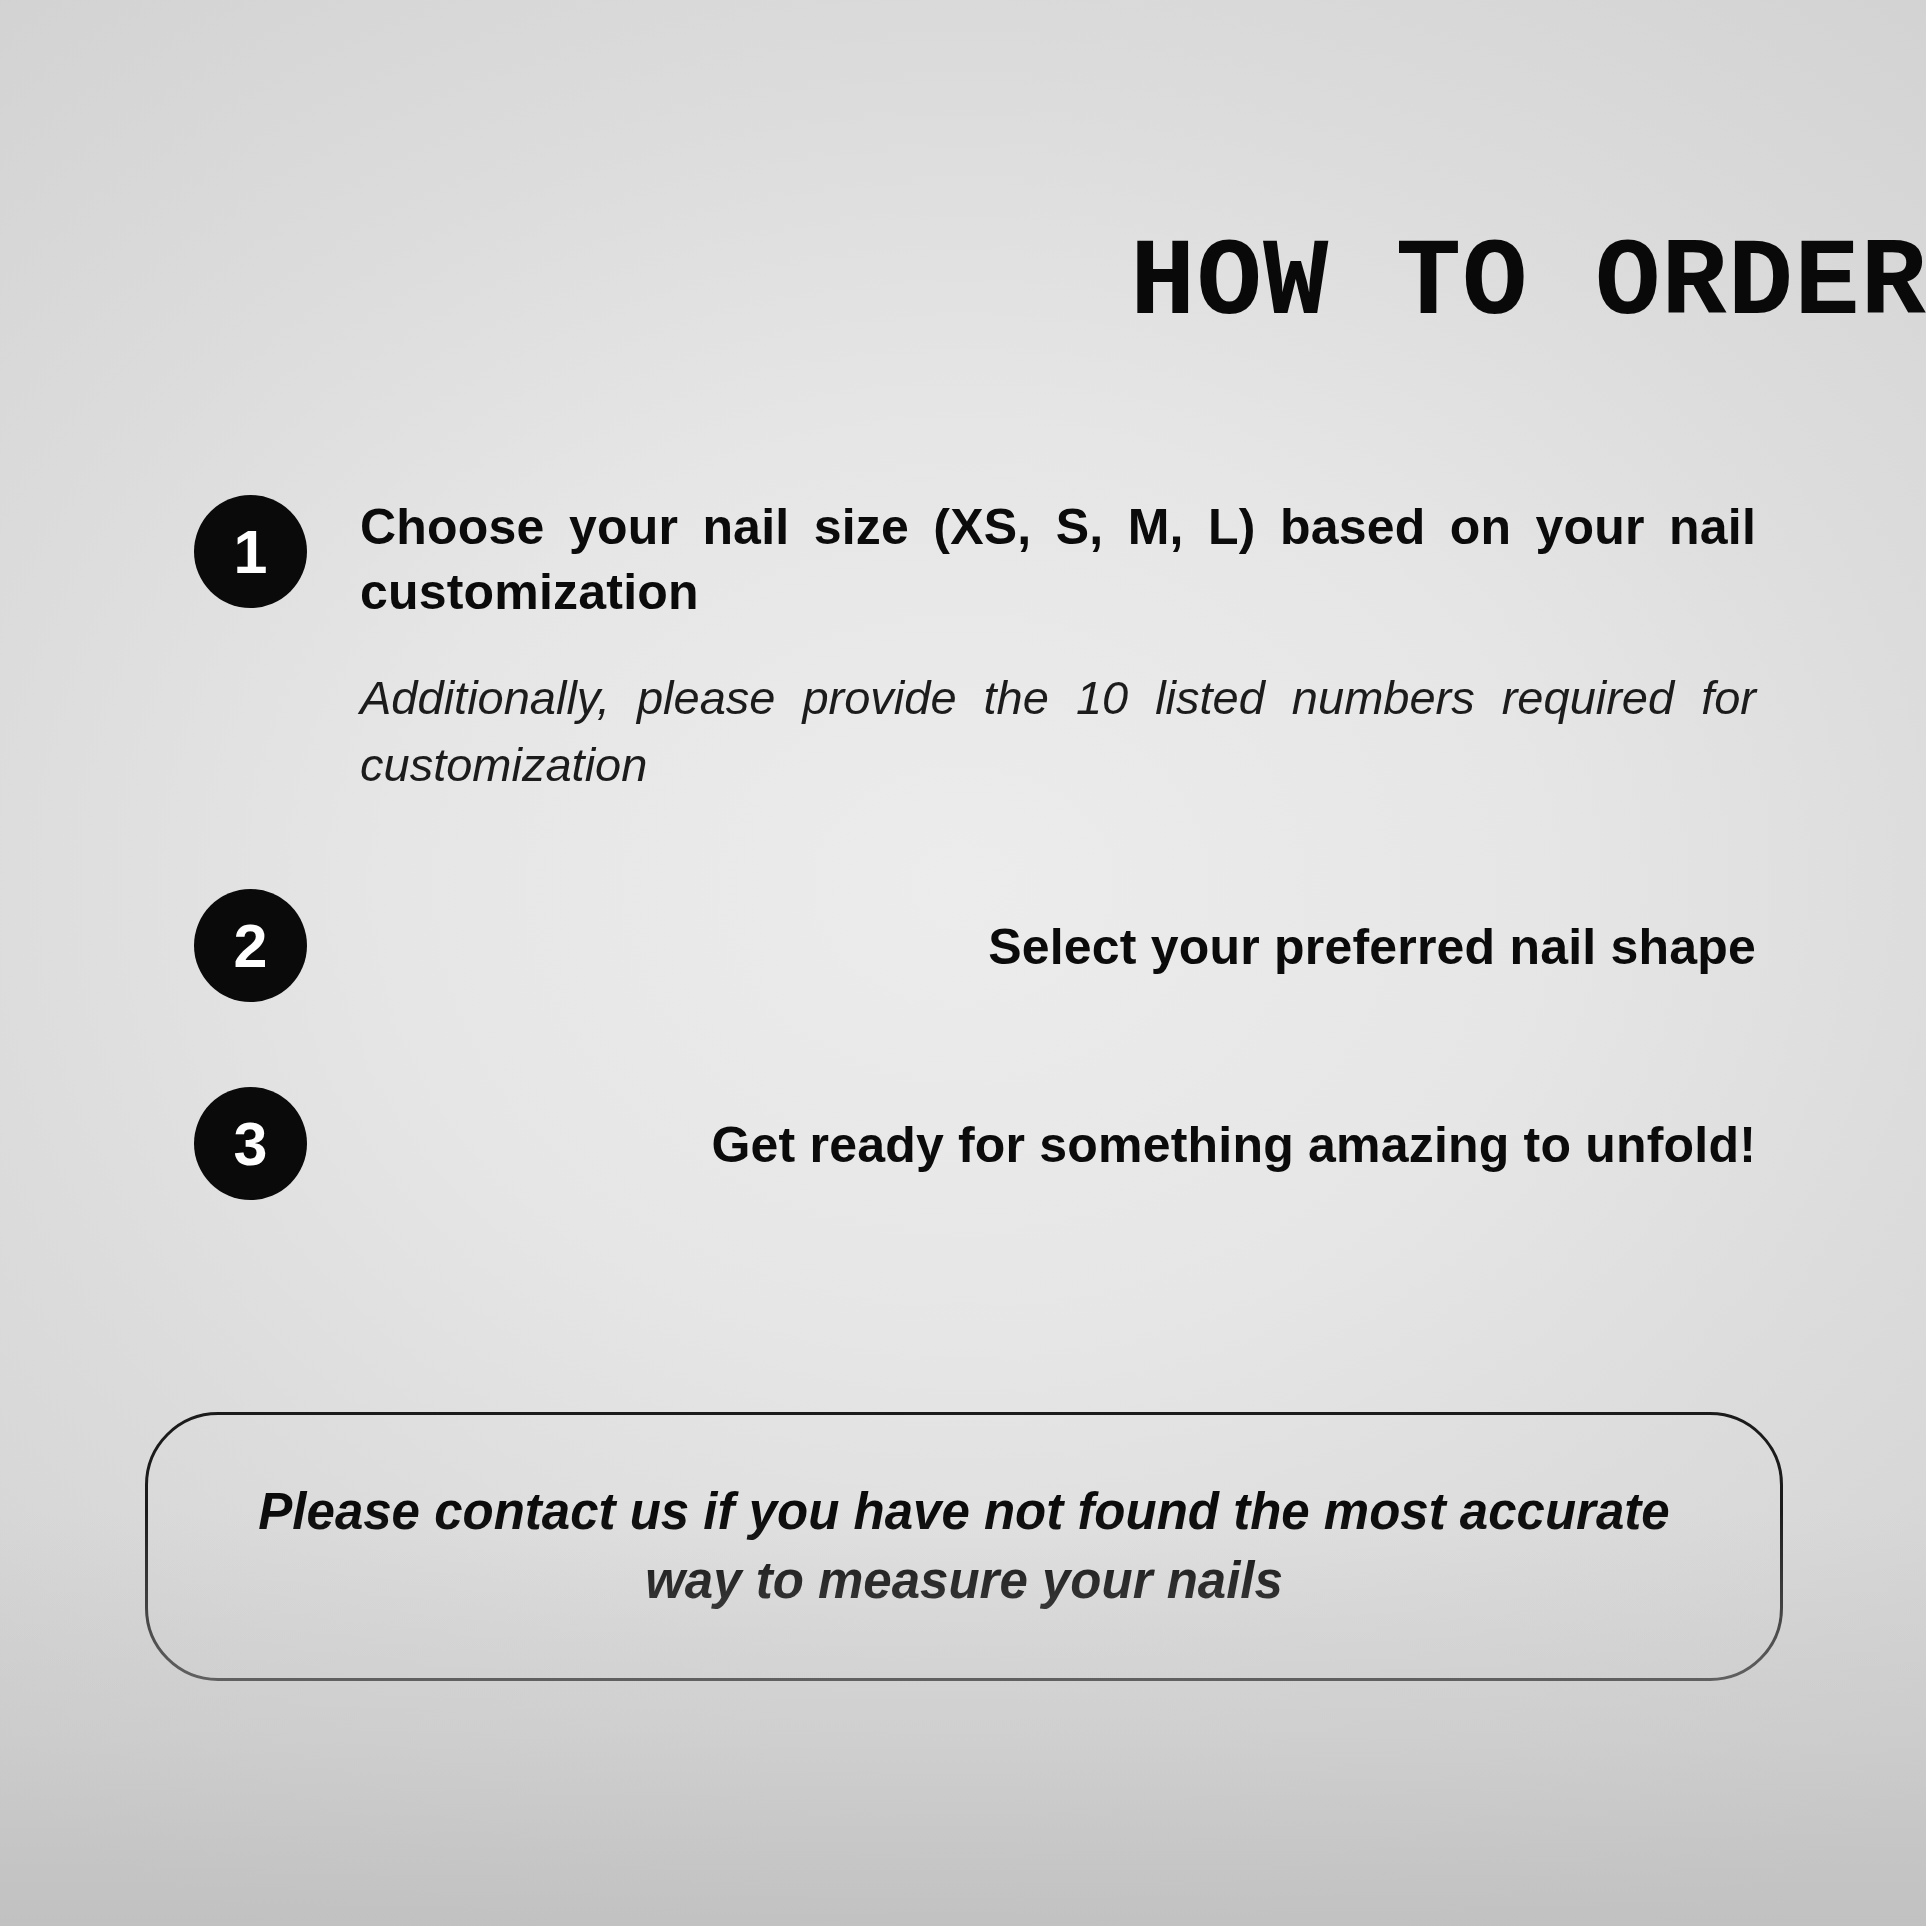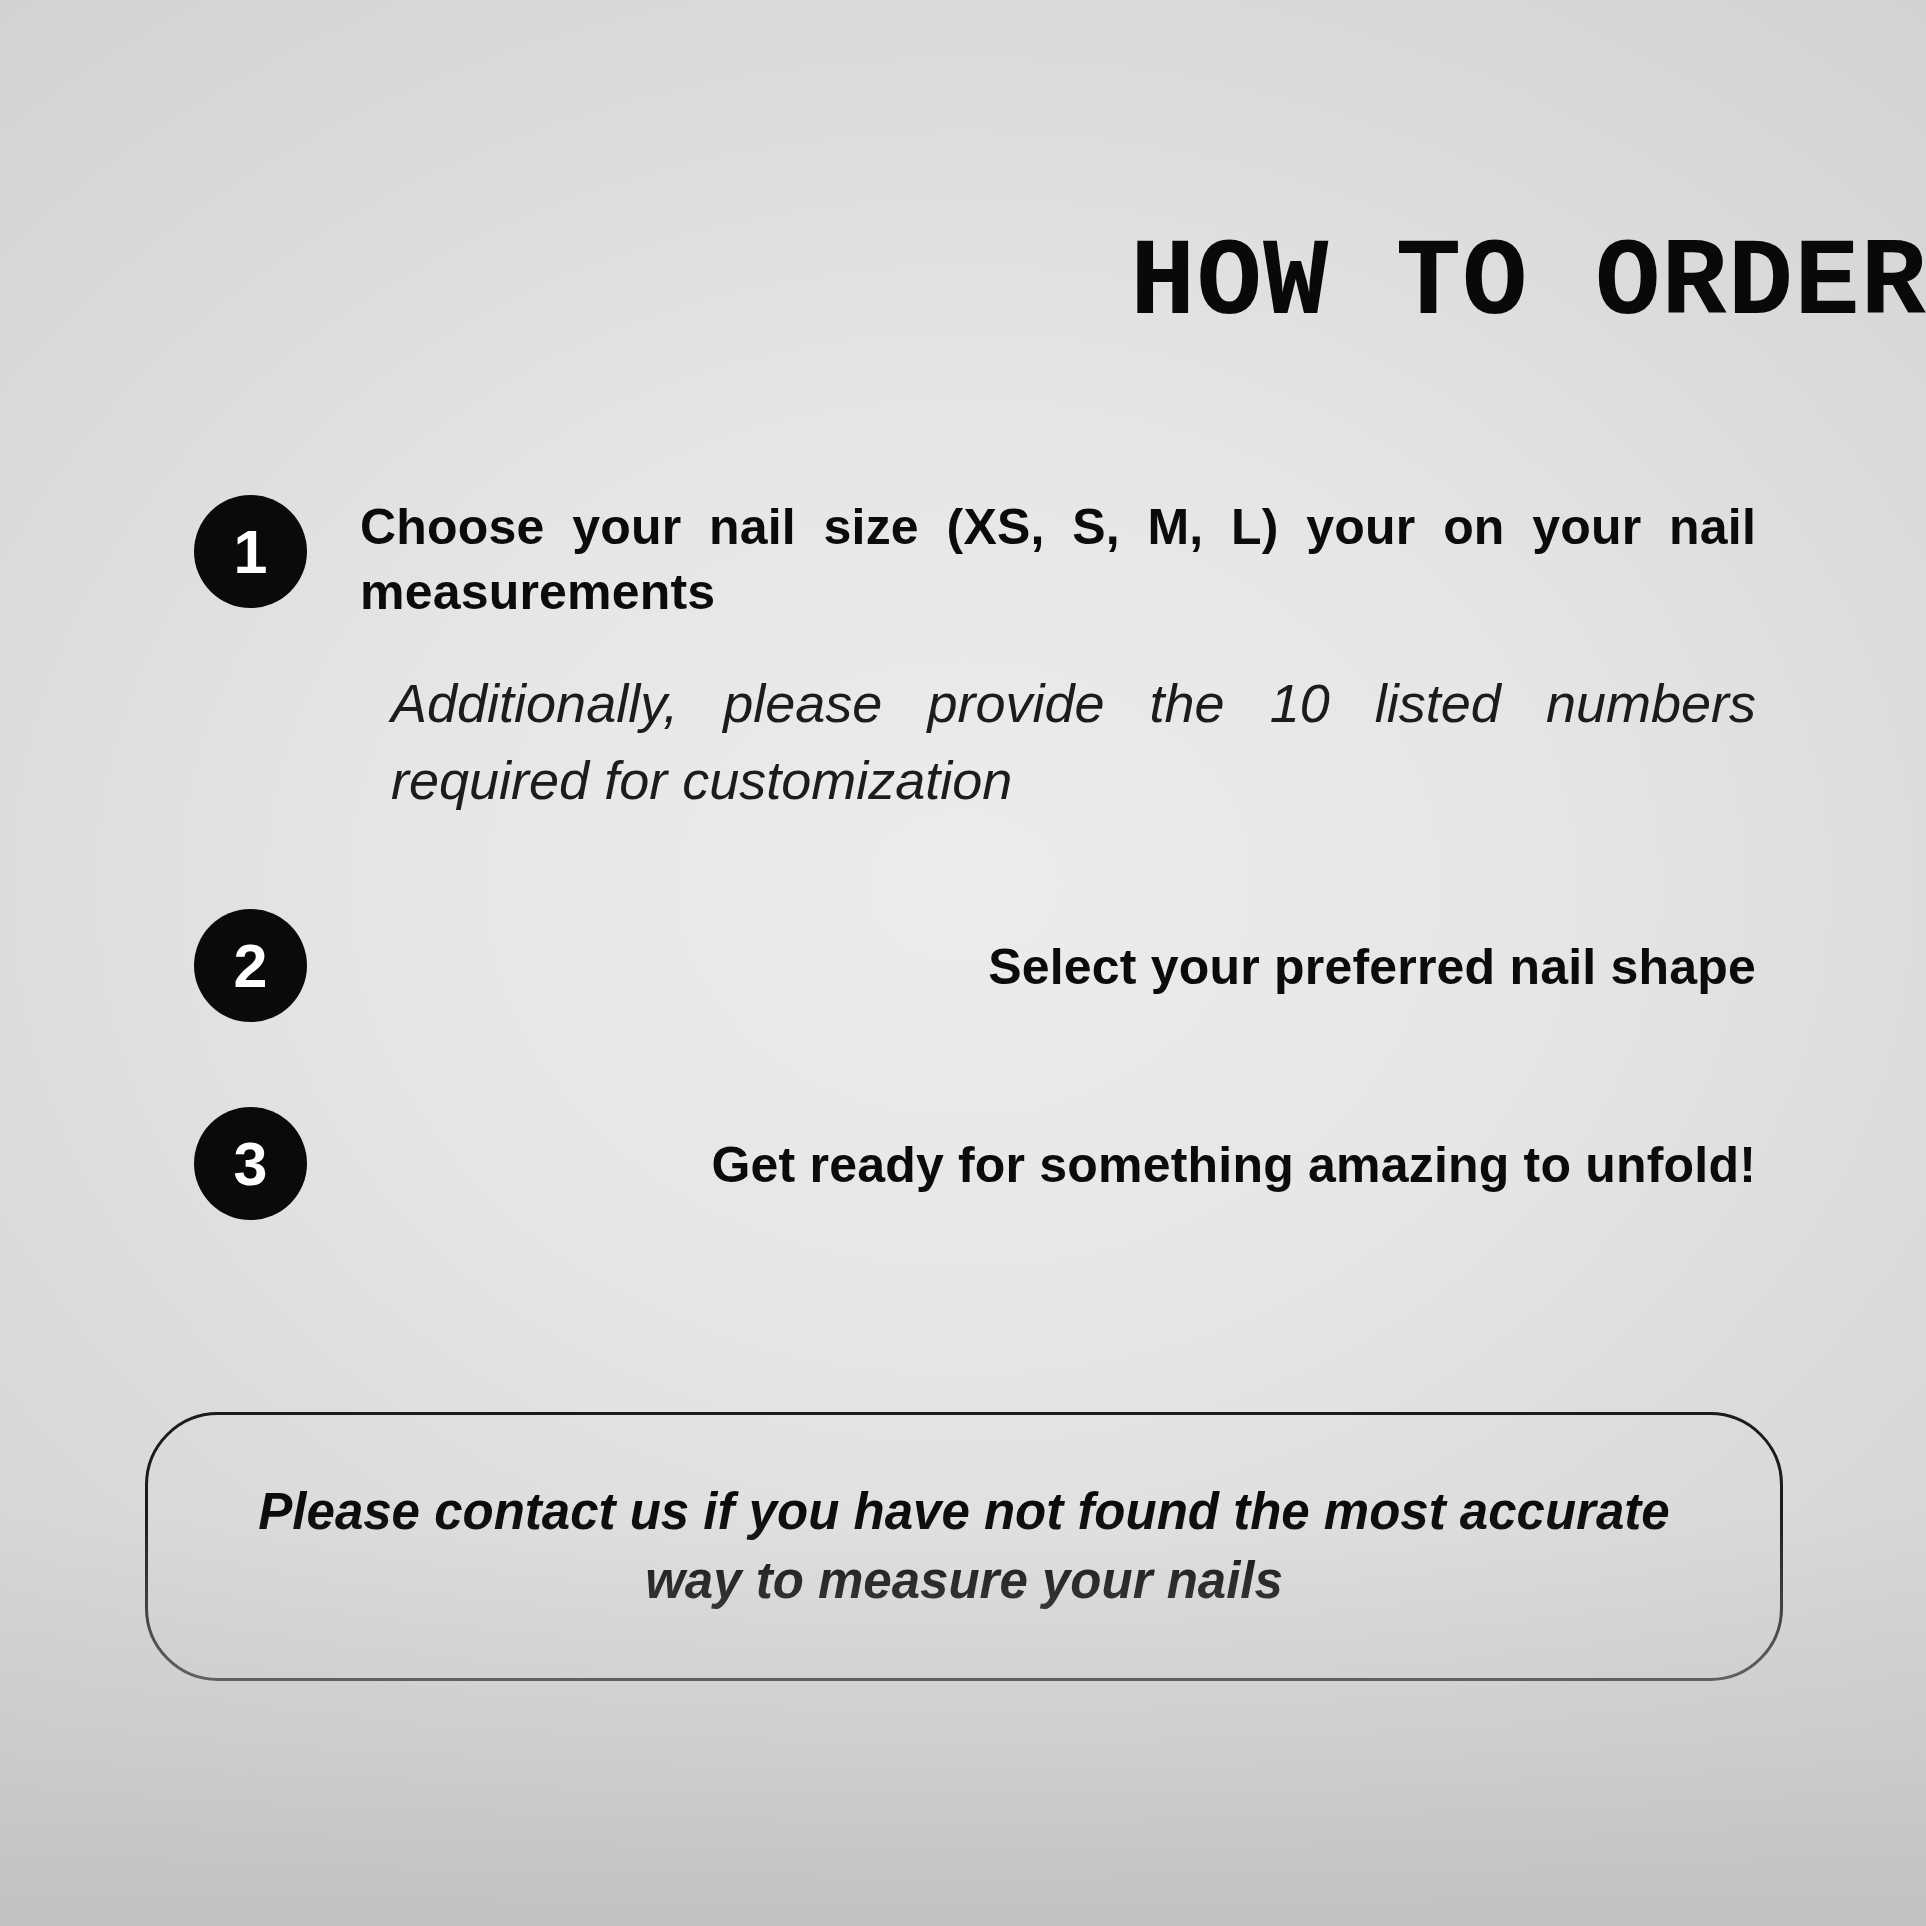--- a/index.html
+++ b/index.html
@@ -79,27 +79,26 @@
     color: #0b0b0b;
     text-align: justify;
     text-justify: inter-word;
     letter-spacing: 0.2px;
   }
   .step-text.nojust {
     text-align: right;
   }
   .step-sub {
     margin-top: 40px;
-    font-size: 54px;
+    font-size: 47px;
     font-style: italic;
     line-height: 1.42;
     color: #1c1c1c;
     text-align: justify;
     text-justify: inter-word;
-    margin-left: 31px;
   }
   .step1 { margin-bottom: 91px; }
   .step2 { margin-bottom: 79px; }
   .step3 { margin-bottom: 0; }
 
   .step2 .step-text, .step3 .step-text { padding-top: 26px; }
 
   .note-box {
     position: absolute;
     left: 145px;
@@ -128,21 +127,21 @@
 
 <div class="page">
 
   <div class="title">HOW TO ORDER</div>
 
   <div class="steps">
 
     <div class="step step1">
       <div class="bullet">1</div>
       <div class="step-body">
-        <div class="step-text">Choose your nail size (XS, S, M, L) your on your nail measurements</div>
+        <div class="step-text">Choose your nail size (XS, S, M, L) based on your nail customization</div>
         <div class="step-sub">Additionally, please provide  the 10 listed numbers required for customization</div>
       </div>
     </div>
 
     <div class="step step2">
       <div class="bullet">2</div>
       <div class="step-body">
         <div class="step-text nojust">Select your preferred nail shape</div>
       </div>
     </div>

